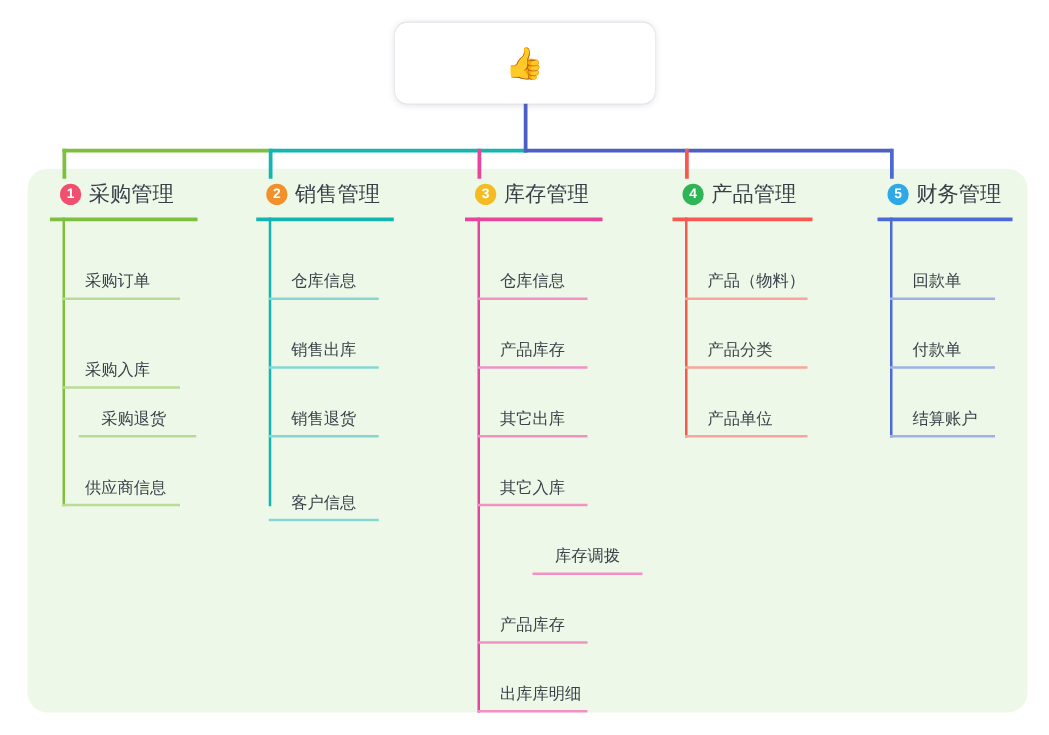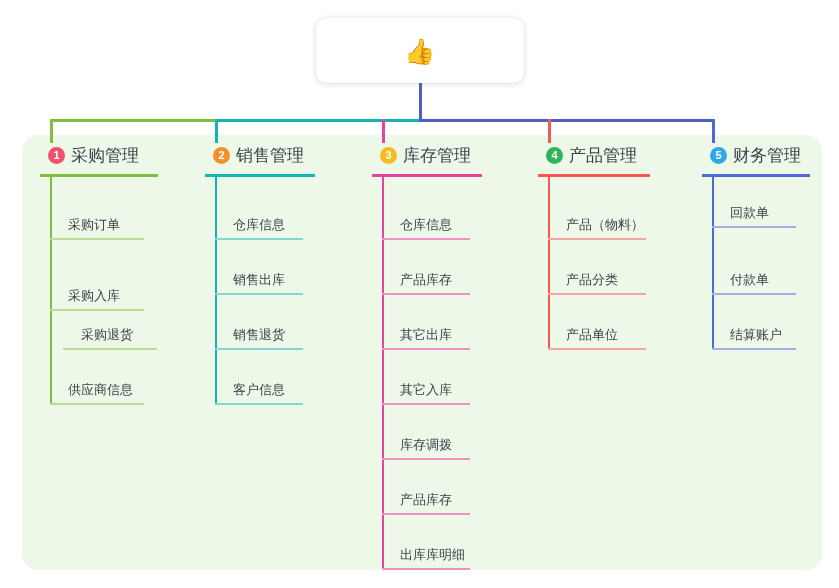--- a/index.html
+++ b/index.html
@@ -178,21 +178,21 @@
         <div class="leaf-rule" style="width: 88px; background: rgb(134, 215, 211);"></div>
       </div>
       <div class="leaf" style="top: 122px; height: 30px; width: 88px; text-decoration: underline;">
         <span class="leaf-label">销售出库</span>
         <div class="leaf-rule" style="width: 88px; background: rgb(134, 215, 211);"></div>
       </div>
       <div class="leaf" style="top: 177px; height: 30px; width: 88px;">
         <span class="leaf-label">销售退货</span>
         <div class="leaf-rule" style="width: 88px; background: rgb(134, 215, 211);"></div>
       </div>
-      <div class="leaf" style="top: 232px; height: 30px; width: 88px; text-align: center;">
+      <div class="leaf" style="top: 244px; height: 30px; width: 88px; text-align: center;">
         <span class="leaf-label">客户信息</span>
         <div class="leaf-rule" style="width: 88px; background: rgb(134, 215, 211);"></div>
       </div>
     </div>
     <div class="branch" style="left: 372px;">
       <div class="branch-head">
         <span class="badge" style="background: rgb(245, 188, 34);">3</span>
         <span class="branch-title">库存管理</span>
       </div>
       <div class="head-rule" style="top: 31px; width: 110px; background: rgb(232, 68, 155);"></div>
@@ -206,21 +206,21 @@
         <div class="leaf-rule" style="width: 88px; background: rgb(242, 146, 196);"></div>
       </div>
       <div class="leaf" style="top: 177px; height: 30px; width: 88px;">
         <span class="leaf-label">其它出库</span>
         <div class="leaf-rule" style="width: 88px; background: rgb(242, 146, 196);"></div>
       </div>
       <div class="leaf" style="top: 232px; height: 30px; width: 88px;">
         <span class="leaf-label">其它入库</span>
         <div class="leaf-rule" style="width: 88px; background: rgb(242, 146, 196);"></div>
       </div>
-      <div class="leaf" style="top: 287px; height: 30px; width: 88px;">
+      <div class="leaf" style="top: 287px; height: 30px; width: 88px; margin-left: 44px;">
         <span class="leaf-label">库存调拨</span>
         <div class="leaf-rule" style="width: 88px; background: rgb(242, 146, 196);"></div>
       </div>
       <div class="leaf" style="top: 342px; height: 30px; width: 88px;">
         <span class="leaf-label">产品库存</span>
         <div class="leaf-rule" style="width: 88px; background: rgb(242, 146, 196);"></div>
       </div>
       <div class="leaf" style="top: 397px; height: 30px; width: 88px;">
         <span class="leaf-label">出库库明细</span>
         <div class="leaf-rule" style="width: 88px; background: rgb(242, 146, 196);"></div>
@@ -246,21 +246,21 @@
         <div class="leaf-rule" style="width: 98px; background: rgb(249, 164, 159);"></div>
       </div>
     </div>
     <div class="branch" style="left: 702px;">
       <div class="branch-head">
         <span class="badge" style="background: rgb(47, 168, 232);">5</span>
         <span class="branch-title">财务管理</span>
       </div>
       <div class="head-rule" style="top: 31px; width: 108px; background: rgb(77, 105, 214);"></div>
       <div class="spine" style="top: 31px; height: 176px; background: rgb(77, 105, 214);"></div>
-      <div class="leaf" style="top: 55px; height: 30px; width: 84px;">
+      <div class="leaf" style="top: 67px; height: 30px; width: 84px;">
         <span class="leaf-label">回款单</span>
         <div class="leaf-rule" style="width: 84px; background: rgb(159, 177, 232);"></div>
       </div>
       <div class="leaf" style="top: 122px; height: 30px; width: 84px;">
         <span class="leaf-label">付款单</span>
         <div class="leaf-rule" style="width: 84px; background: rgb(159, 177, 232);"></div>
       </div>
       <div class="leaf" style="top: 177px; height: 30px; width: 84px;">
         <span class="leaf-label">结算账户</span>
         <div class="leaf-rule" style="width: 84px; background: rgb(159, 177, 232);"></div>

